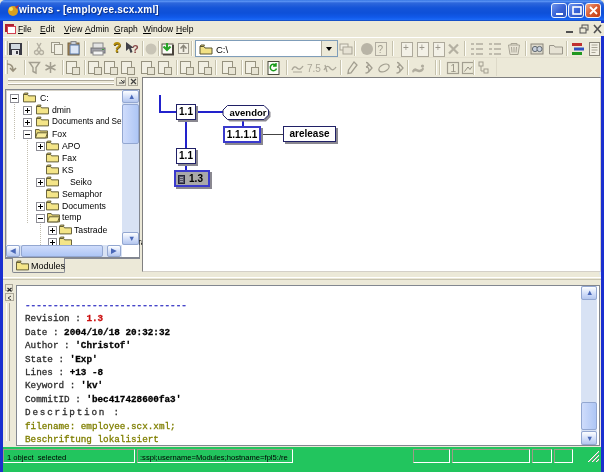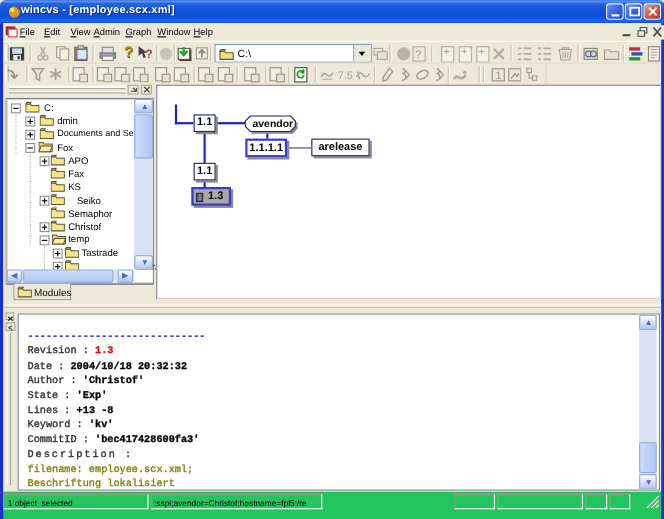--- a/index.html
+++ b/index.html
@@ -434,21 +434,21 @@
 
     <div class="trow" style="left:34px;top:2px;">C:</div>
     <div class="trow" style="left:46px;top:14px;">dmin</div>
     <div class="trow" style="left:46px;top:26px;font-size:8.2px;">Documents and Settin</div>
     <div class="trow" style="left:46px;top:38px;">Fox</div>
     <div class="trow" style="left:56px;top:50px;">APO</div>
     <div class="trow" style="left:56px;top:62px;">Fax</div>
     <div class="trow" style="left:56px;top:74px;">KS</div>
     <div class="trow" style="left:64px;top:86px;">Seiko</div>
     <div class="trow" style="left:56px;top:98px;">Semaphor</div>
-    <div class="trow" style="left:56px;top:110px;">Christof</div>
+    <div class="trow" style="left:56px;top:110px;">Documents</div>
     <div class="trow" style="left:56px;top:121px;">temp</div>
     <div class="trow" style="left:68px;top:134px;">Tastrade</div>
     <div class="trow" style="left:68px;top:146px;margin-left:48px;">Tastrade_Im</div>
 
     <div class="exp" style="left:4px;top:4px;"></div>
     <div class="exp plus" style="left:17px;top:16px;"></div>
     <div class="exp plus" style="left:17px;top:28px;"></div>
     <div class="exp" style="left:17px;top:40px;"></div>
     <div class="exp plus" style="left:30px;top:52px;"></div>
     <div class="exp plus" style="left:30px;top:88px;"></div>
@@ -596,21 +596,21 @@
       </div>
     <div class="abs sbthumb" style="left:564px;top:116px;width:16px;height:28px;"></div>
     <div class="abs sbbtn" style="left:564px;top:145px;width:16px;height:14px;">
         <div class="arr" style="left:4px;top:3px;">▼</div>
       </div>
   </div>
 </div>
 
 <div class="abs" id="status">
   <div class="sfield" style="left:0px;width:132px;padding:3px 3px;font-size:7.6px;">1 object&nbsp;&nbsp;selected</div>
-  <div class="sfield" style="left:134px;width:156px;padding:3px 2px;font-size:7.6px;">:sspi;avendor=Christof;hostname=fpl5:/re</div>
+  <div class="sfield" style="left:134px;width:156px;padding:3px 2px;font-size:7.6px;">:sspi;username=Modules;hostname=fpl5:/re</div>
   <div class="sfield" style="left:410px;width:37px;"></div>
   <div class="sfield" style="left:449px;width:78px;"></div>
   <div class="sfield" style="left:529px;width:20px;"></div>
   <div class="sfield" style="left:551px;width:19px;"></div>
   <svg class="abs" style="left:584px;top:3px;" width="13" height="13">
       <path d="M12 1 L1 12 M12 5 L5 12 M12 9 L9 12" stroke="#fff" stroke-width="1"></path>
       <path d="M12 2 L2 12 M12 6 L6 12 M12 10 L10 12" stroke="#ACA899" stroke-width="1"></path>
     </svg>
 </div>
 

